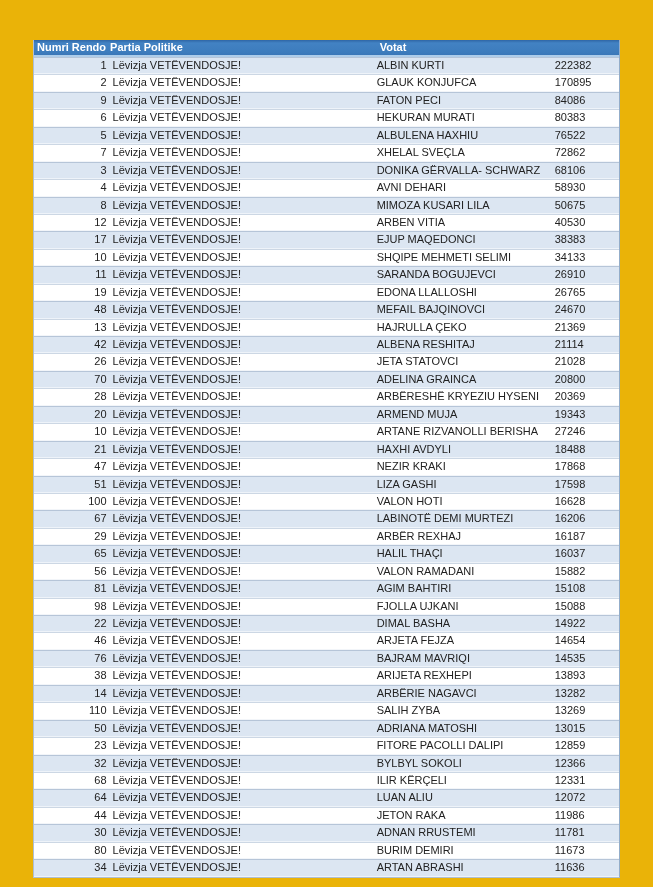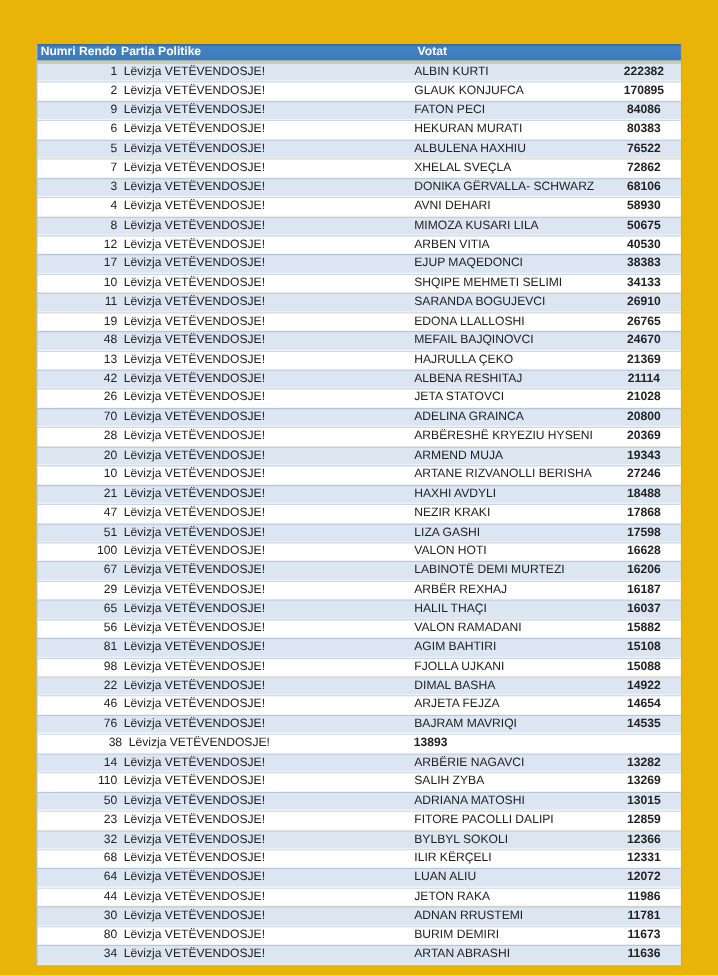--- a/index.html
+++ b/index.html
@@ -57,21 +57,21 @@
     box-shadow: inset 0 1px 0 #b6c5d8, inset 0 -1px 0 #eef3f9;
   }
   .row.plain {
     background: #ffffff;
     box-shadow: inset 0 1px 0 #ccd7e4, inset 0 -1px 0 #f2f5f9;
   }
   .cell { box-sizing: border-box; overflow: hidden; }
   .c-num   { width: 79px;  text-align: right; padding-right: 2px; }
   .c-party { width: 246px; padding-left: 4px; }
   .c-name  { width: 194px; padding-left: 5px; margin-left: 31px; }
-  .c-votes { width: 68px;  text-align: center; padding-right: 3px; font-weight: bold; }
+  .c-votes { width: 68px;  text-align: left; padding-right: 3px; }
 </style>
 </head>
 <body>
 
 <div class="page">
   <div class="table-wrap">
     <div class="header-row">
       <div class="h-cell h-col12">
         <span>Numri Rendo</span><span>Partia Politike</span>
       </div>
@@ -284,20 +284,21 @@
         </div>
         <div class="row band">
           <div class="cell c-num">76</div>
           <div class="cell c-party">Lëvizja VETËVENDOSJE!</div>
           <div class="cell c-name">BAJRAM MAVRIQI</div>
           <div class="cell c-votes">14535</div>
         </div>
         <div class="row plain">
           <div class="cell c-num">38</div>
           <div class="cell c-party">Lëvizja VETËVENDOSJE!</div>
+          <div class="cell c-name">ARIJETA REXHEPI</div>
           <div class="cell c-votes">13893</div>
         </div>
         <div class="row band">
           <div class="cell c-num">14</div>
           <div class="cell c-party">Lëvizja VETËVENDOSJE!</div>
           <div class="cell c-name">ARBËRIE NAGAVCI</div>
           <div class="cell c-votes">13282</div>
         </div>
         <div class="row plain">
           <div class="cell c-num">110</div>

